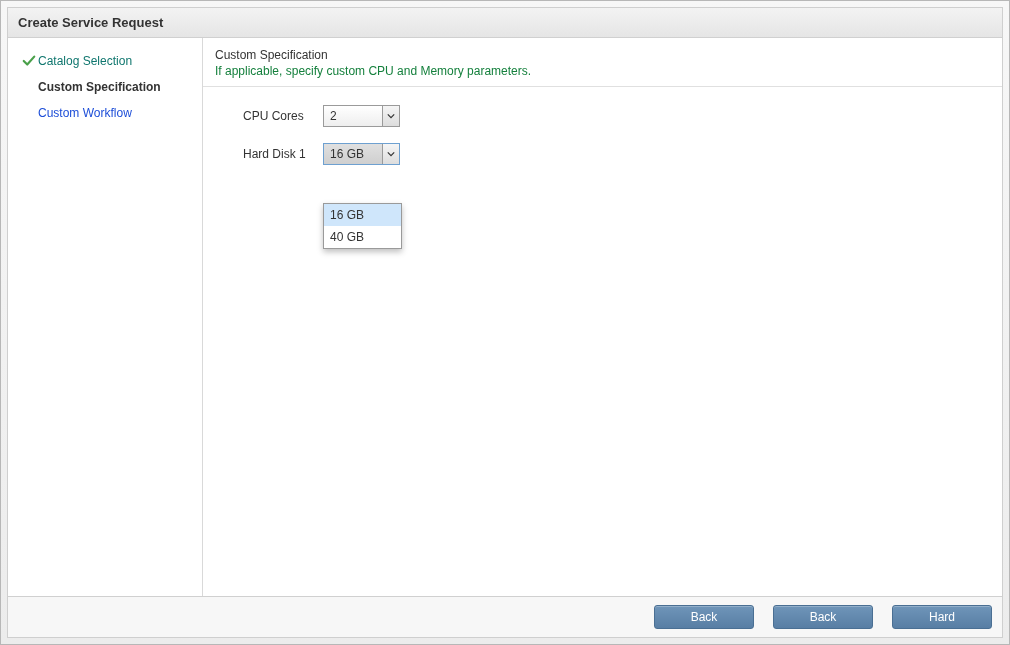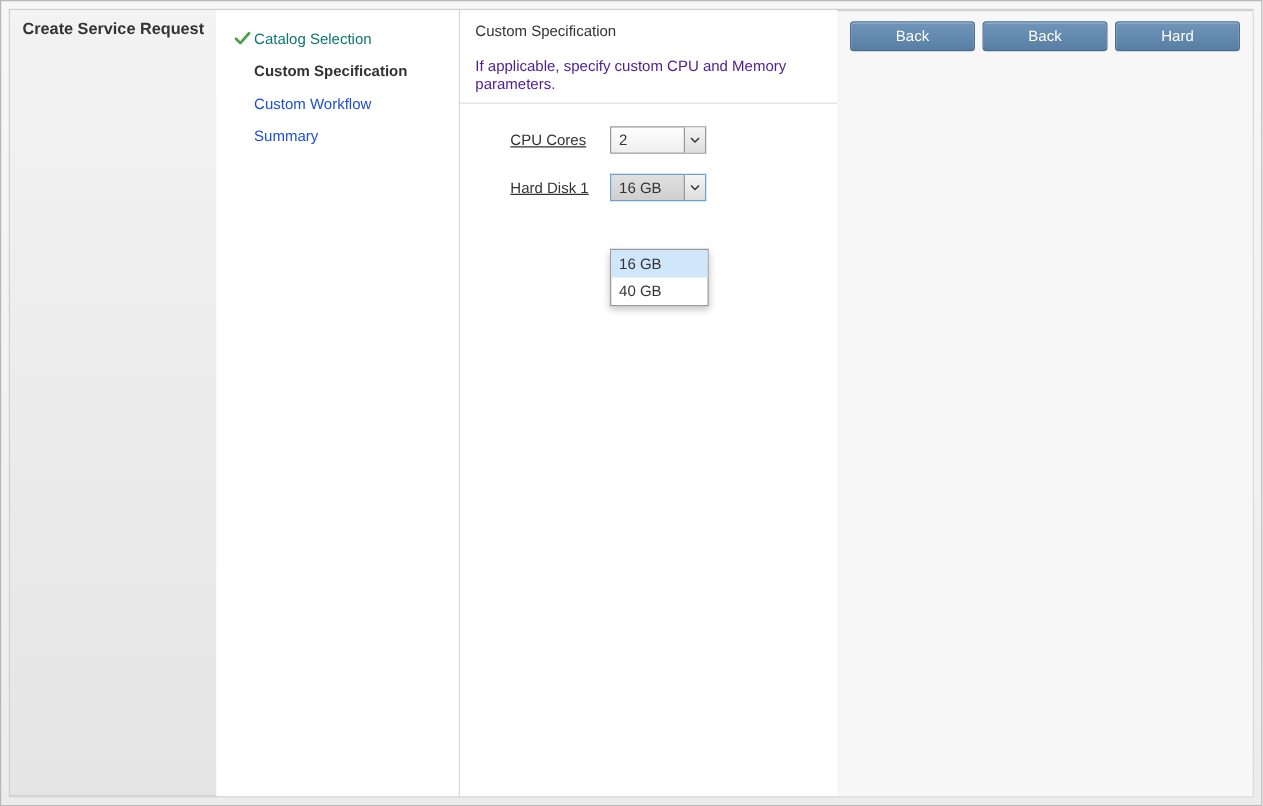--- a/index.html
+++ b/index.html
@@ -16,21 +16,21 @@
     background:linear-gradient(to bottom,#f7f7f7,#ececec);
     border:1px solid #b7b7b7;
     position:relative;
   }
   .window-inner{
     position:absolute;
     left:6px; right:6px; top:6px; bottom:6px;
     border:1px solid #cfcfcf;
     background:#fff;
     display:flex;
-    flex-direction:row;
+    flex-direction:column;
   }
   .titlebar{
     background:linear-gradient(to bottom,#f3f3f3,#e5e5e5);
     border-bottom:1px solid #d0d0d0;
     padding:7px 10px;
     font-weight:bold;
     font-size:13px;
     color:#333;
   }
   .body-row{
@@ -65,34 +65,33 @@
     flex:1;
     display:flex;
     flex-direction:column;
     min-width:0;
   }
   .main-header{
     padding:10px 12px 8px 12px;
     border-bottom:1px solid #e0e0e0;
   }
   .main-header .htitle{color:#333;}
-  .main-header .hdesc{color:#4c1d95;margin-top:14px;}
+  .main-header .hdesc{color:#15803d;margin-top:2px;}
   .form-area{
     padding:18px 12px 12px 40px;
     position:relative;
   }
   .form-row{
     display:flex;
     align-items:center;
     margin-bottom:16px;
   }
   .form-row .flabel{
     width:80px;
     color:#333;
-    text-decoration:underline;
   }
   .combo{
     display:inline-flex;
     align-items:stretch;
     height:20px;
     border:1px solid #9a9a9a;
     background:linear-gradient(to bottom,#ffffff,#eeeeee);
   }
   .combo.active{
     border-color:#6ea0d0;
@@ -127,21 +126,21 @@
     color:#333;
   }
   .dropdown .opt.selected{
     background:#cfe6fb;
   }
   .footer{
     border-top:1px solid #d0d0d0;
     padding:8px 10px;
     display:flex;
     justify-content:flex-end;
-    gap:6px;
+    gap:19px;
     background:#f7f7f7;
   }
   .btn{
     min-width:70px;
     height:22px;
     border:1px solid #4a6f93;
     border-radius:3px;
     background:linear-gradient(to bottom,#6f95b9,#587ea4);
     color:#fff;
     font-size:12px;
@@ -180,24 +179,20 @@
         <div class="step current">
           <span class="icon-slot"></span>
           <span class="label">Custom Specification</span>
         </div>
 
         <div class="step pending">
           <span class="icon-slot"></span>
           <span class="label">Custom Workflow</span>
         </div>
 
-        <div class="step pending">
-          <span class="icon-slot"></span>
-          <span class="label">Summary</span>
-        </div>
 
       </div>
 
       <div class="main">
 
         <div class="main-header">
           <div class="htitle">Custom Specification</div>
           <div class="hdesc">If applicable, specify custom CPU and Memory parameters.</div>
         </div>
 

